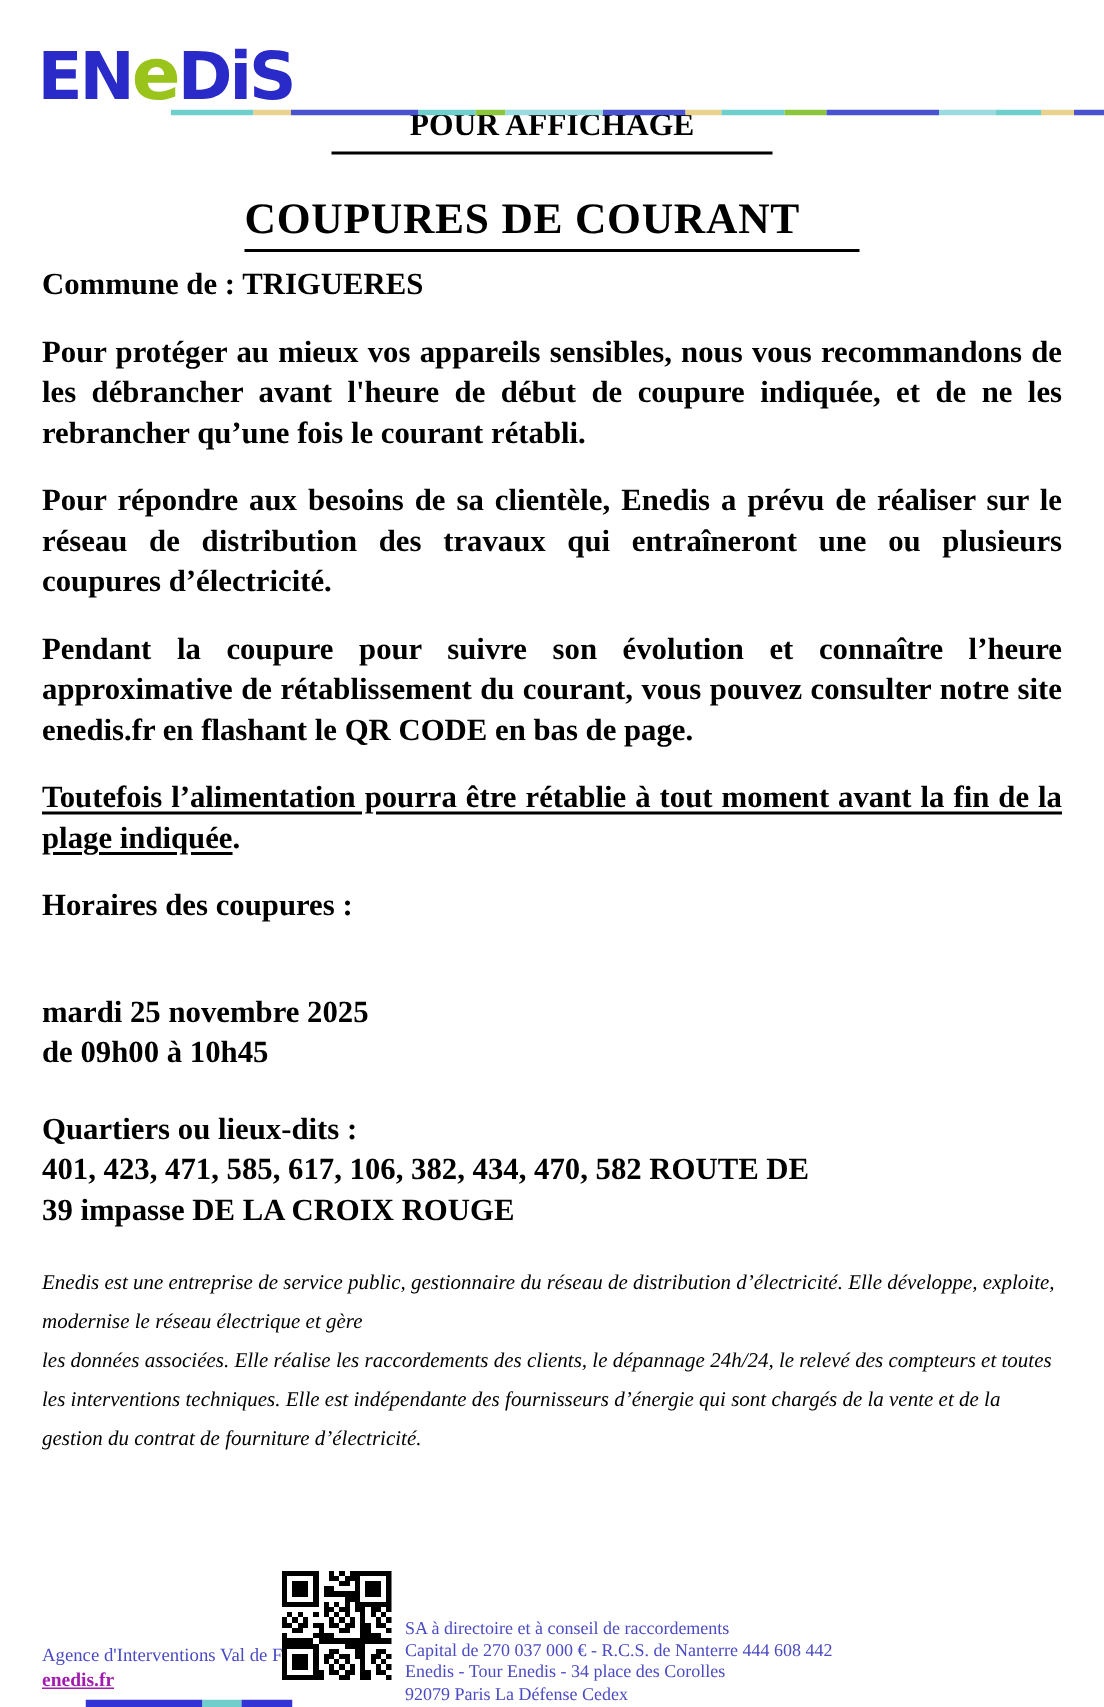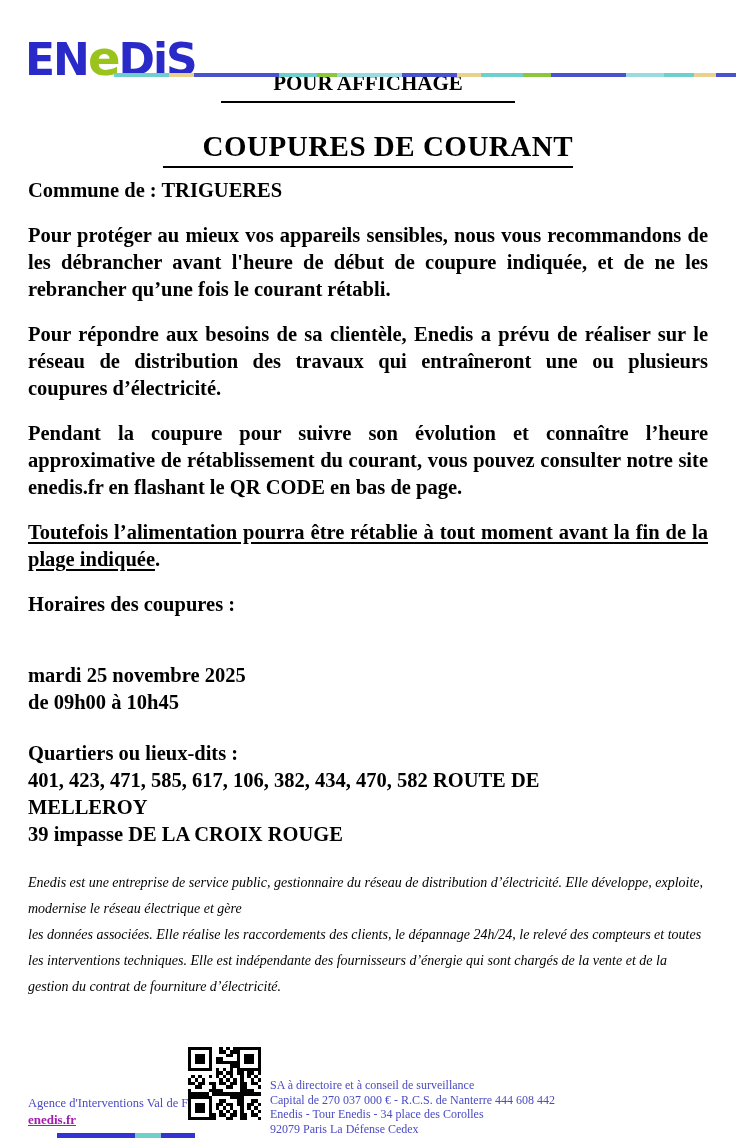--- a/index.html
+++ b/index.html
@@ -9,42 +9,42 @@
     margin:0 auto;
     background:#ffffff;
     font-family:"Liberation Serif", serif;
     color:#000;
     overflow:hidden;
   }
   
   .logo{
     position:absolute;top:26px;left:25px;
     font-family:"DejaVu Sans", sans-serif;
-    font-weight:bold;font-size:44px;line-height:64px;
+    font-weight:bold;font-size:44px;line-height:48px;
     letter-spacing:-2px;
   }
   .logo .lb{color:#2a2ac8;}
   .logo .lg{color:#9ac31c;font-size:48px;}
   .brand-line{
     position:absolute;top:73px;left:114px;width:622px;height:4px;
     font-size:0;white-space:nowrap;overflow:hidden;
   }
   .footer-line{
     position:absolute;top:1133px;left:57px;height:5px;
     font-size:0;white-space:nowrap;overflow:hidden;
   }
   
   .affichage{margin:0;padding-top:61px;text-align:center;}
   .affichage span{
     display:inline-block;font-weight:bold;font-size:21px;
     border-bottom:2px solid #000;padding:0 52px 5px;
   }
   .title-box{width:410px;margin:27px auto 0;}
   .title-box .tline{
-    display:block;text-align:right;font-weight:bold;font-size:29px;
+    display:block;text-align:left;font-weight:bold;font-size:29px;
     border-bottom:2px solid #000;padding-bottom:3px;margin:0 0 9px;
     letter-spacing:0.5px;
   }
   
   .content{margin:0 28px;font-size:20.5px;line-height:27px;}
   .content p{margin:0 0 18px;text-align:justify;font-weight:bold;}
   .content p.nj{text-align:left;}
   .commune{margin-top:22px;margin-bottom:16px;}
   .u{text-decoration:underline;text-underline-offset:3px;}
   .sched{margin-top:44px !important;}
@@ -92,34 +92,33 @@
     <p class="nj commune">Commune de : TRIGUERES</p>
     <p>Pour protéger au mieux vos appareils sensibles, nous vous recommandons de les débrancher avant l'heure de début de coupure indiquée, et de ne les rebrancher qu’une fois le courant rétabli.</p>
     <p>Pour répondre aux besoins de sa clientèle, Enedis a prévu de réaliser sur le réseau de distribution des travaux qui entraîneront une ou plusieurs coupures d’électricité.</p>
     <p>Pendant la coupure pour suivre son évolution et connaître l’heure approximative de rétablissement du courant, vous pouvez consulter notre site enedis.fr en flashant le QR CODE en bas de page.</p>
     <p><span class="u">Toutefois l’alimentation pourra être rétablie à tout moment avant la fin de la plage indiquée</span><span>.</span></p>
     <p class="nj">Horaires des coupures :</p>
     <p class="nj sched tight">mardi 25 novembre 2025</p>
     <p class="nj tight">de 09h00 à 10h45</p>
     <p class="nj districts">Quartiers ou lieux-dits :</p>
     <p class="nj tight">401, 423, 471, 585, 617, 106, 382, 434, 470, 582 ROUTE DE</p>
-    <p class="nj tight">MELLEROY</p>
     <p class="nj tight">39 impasse DE LA CROIX ROUGE</p>
   </div>
 
   <div class="about">Enedis est une entreprise de service public, gestionnaire du réseau de distribution d’électricité. Elle développe, exploite, modernise le réseau électrique et gère
 les données associées. Elle réalise les raccordements des clients, le dépannage 24h/24, le relevé des compteurs et toutes les interventions techniques. Elle est indépendante des fournisseurs d’énergie qui sont chargés de la vente et de la gestion du contrat de fourniture d’électricité.</div>
 
   <div class="agency">Agence d'Interventions Val de France</div>
   <div class="weblink">enedis.fr</div>
   <div class="qr"><svg viewBox="0 0 21 21" width="73" height="73" shape-rendering="crispEdges">
         <rect width="21" height="21" fill="#fff"></rect>
         <path d="M0 0h1v1h-1zM1 0h1v1h-1zM2 0h1v1h-1zM3 0h1v1h-1zM4 0h1v1h-1zM5 0h1v1h-1zM6 0h1v1h-1zM9 0h1v1h-1zM11 0h1v1h-1zM13 0h1v1h-1zM14 0h1v1h-1zM15 0h1v1h-1zM16 0h1v1h-1zM17 0h1v1h-1zM18 0h1v1h-1zM19 0h1v1h-1zM20 0h1v1h-1zM0 1h1v1h-1zM6 1h1v1h-1zM9 1h1v1h-1zM10 1h1v1h-1zM12 1h1v1h-1zM13 1h1v1h-1zM14 1h1v1h-1zM20 1h1v1h-1zM0 2h1v1h-1zM2 2h1v1h-1zM3 2h1v1h-1zM4 2h1v1h-1zM6 2h1v1h-1zM11 2h1v1h-1zM12 2h1v1h-1zM14 2h1v1h-1zM16 2h1v1h-1zM17 2h1v1h-1zM18 2h1v1h-1zM20 2h1v1h-1zM0 3h1v1h-1zM2 3h1v1h-1zM3 3h1v1h-1zM4 3h1v1h-1zM6 3h1v1h-1zM8 3h1v1h-1zM9 3h1v1h-1zM14 3h1v1h-1zM16 3h1v1h-1zM17 3h1v1h-1zM18 3h1v1h-1zM20 3h1v1h-1zM0 4h1v1h-1zM2 4h1v1h-1zM3 4h1v1h-1zM4 4h1v1h-1zM6 4h1v1h-1zM8 4h1v1h-1zM9 4h1v1h-1zM10 4h1v1h-1zM11 4h1v1h-1zM12 4h1v1h-1zM13 4h1v1h-1zM14 4h1v1h-1zM16 4h1v1h-1zM17 4h1v1h-1zM18 4h1v1h-1zM20 4h1v1h-1zM0 5h1v1h-1zM6 5h1v1h-1zM12 5h1v1h-1zM13 5h1v1h-1zM14 5h1v1h-1zM20 5h1v1h-1zM0 6h1v1h-1zM1 6h1v1h-1zM2 6h1v1h-1zM3 6h1v1h-1zM4 6h1v1h-1zM5 6h1v1h-1zM6 6h1v1h-1zM8 6h1v1h-1zM10 6h1v1h-1zM12 6h1v1h-1zM14 6h1v1h-1zM15 6h1v1h-1zM16 6h1v1h-1zM17 6h1v1h-1zM18 6h1v1h-1zM19 6h1v1h-1zM20 6h1v1h-1zM8 7h1v1h-1zM9 7h1v1h-1zM11 7h1v1h-1zM12 7h1v1h-1zM14 7h1v1h-1zM15 7h1v1h-1zM17 7h1v1h-1zM18 7h1v1h-1zM20 7h1v1h-1zM1 8h1v1h-1zM3 8h1v1h-1zM6 8h1v1h-1zM8 8h1v1h-1zM10 8h1v1h-1zM12 8h1v1h-1zM15 8h1v1h-1zM17 8h1v1h-1zM19 8h1v1h-1zM0 9h1v1h-1zM2 9h1v1h-1zM4 9h1v1h-1zM9 9h1v1h-1zM11 9h1v1h-1zM13 9h1v1h-1zM15 9h1v1h-1zM18 9h1v1h-1zM20 9h1v1h-1zM0 10h1v1h-1zM1 10h1v1h-1zM3 10h1v1h-1zM4 10h1v1h-1zM6 10h1v1h-1zM7 10h1v1h-1zM9 10h1v1h-1zM10 10h1v1h-1zM12 10h1v1h-1zM13 10h1v1h-1zM15 10h1v1h-1zM16 10h1v1h-1zM18 10h1v1h-1zM19 10h1v1h-1zM2 11h1v1h-1zM3 11h1v1h-1zM7 11h1v1h-1zM11 11h1v1h-1zM12 11h1v1h-1zM15 11h1v1h-1zM16 11h1v1h-1zM20 11h1v1h-1zM0 12h1v1h-1zM6 12h1v1h-1zM7 12h1v1h-1zM8 12h1v1h-1zM9 12h1v1h-1zM15 12h1v1h-1zM16 12h1v1h-1zM17 12h1v1h-1zM18 12h1v1h-1zM0 13h1v1h-1zM1 13h1v1h-1zM2 13h1v1h-1zM3 13h1v1h-1zM4 13h1v1h-1zM5 13h1v1h-1zM7 13h1v1h-1zM8 13h1v1h-1zM9 13h1v1h-1zM10 13h1v1h-1zM11 13h1v1h-1zM12 13h1v1h-1zM13 13h1v1h-1zM14 13h1v1h-1zM15 13h1v1h-1zM16 13h1v1h-1zM17 13h1v1h-1zM18 13h1v1h-1zM19 13h1v1h-1zM20 13h1v1h-1zM0 14h1v1h-1zM1 14h1v1h-1zM2 14h1v1h-1zM3 14h1v1h-1zM4 14h1v1h-1zM5 14h1v1h-1zM6 14h1v1h-1zM12 14h1v1h-1zM13 14h1v1h-1zM14 14h1v1h-1zM15 14h1v1h-1zM0 15h1v1h-1zM6 15h1v1h-1zM9 15h1v1h-1zM10 15h1v1h-1zM14 15h1v1h-1zM15 15h1v1h-1zM18 15h1v1h-1zM19 15h1v1h-1zM0 16h1v1h-1zM2 16h1v1h-1zM3 16h1v1h-1zM4 16h1v1h-1zM6 16h1v1h-1zM8 16h1v1h-1zM9 16h1v1h-1zM11 16h1v1h-1zM12 16h1v1h-1zM14 16h1v1h-1zM15 16h1v1h-1zM17 16h1v1h-1zM18 16h1v1h-1zM20 16h1v1h-1zM0 17h1v1h-1zM2 17h1v1h-1zM3 17h1v1h-1zM4 17h1v1h-1zM6 17h1v1h-1zM8 17h1v1h-1zM10 17h1v1h-1zM12 17h1v1h-1zM15 17h1v1h-1zM17 17h1v1h-1zM19 17h1v1h-1zM0 18h1v1h-1zM2 18h1v1h-1zM3 18h1v1h-1zM4 18h1v1h-1zM6 18h1v1h-1zM9 18h1v1h-1zM11 18h1v1h-1zM13 18h1v1h-1zM15 18h1v1h-1zM18 18h1v1h-1zM20 18h1v1h-1zM0 19h1v1h-1zM6 19h1v1h-1zM7 19h1v1h-1zM9 19h1v1h-1zM10 19h1v1h-1zM12 19h1v1h-1zM13 19h1v1h-1zM15 19h1v1h-1zM16 19h1v1h-1zM18 19h1v1h-1zM19 19h1v1h-1zM0 20h1v1h-1zM1 20h1v1h-1zM2 20h1v1h-1zM3 20h1v1h-1zM4 20h1v1h-1zM5 20h1v1h-1zM6 20h1v1h-1zM7 20h1v1h-1zM11 20h1v1h-1zM12 20h1v1h-1zM15 20h1v1h-1zM16 20h1v1h-1zM20 20h1v1h-1z" fill="#000"></path>
       </svg></div>
   <div class="company">
-    <div>SA à directoire et à conseil de surveillance</div>
+    <div>SA à directoire et à conseil de raccordements</div>
     <div>Capital de 270 037 000 € - R.C.S. de Nanterre 444 608 442</div>
     <div>Enedis - Tour Enedis - 34 place des Corolles</div>
     <div>92079 Paris La Défense Cedex</div>
   </div>
   <div class="footer-line"><span style="display: inline-block; height: 100%; vertical-align: top; width: 78px; background: rgb(52, 52, 212);"></span><span style="display: inline-block; height: 100%; vertical-align: top; width: 26px; background: rgb(111, 208, 203);"></span><span style="display: inline-block; height: 100%; vertical-align: top; width: 34px; background: rgb(52, 52, 212);"></span></div>
 
 </div>
 
 </body></html>

